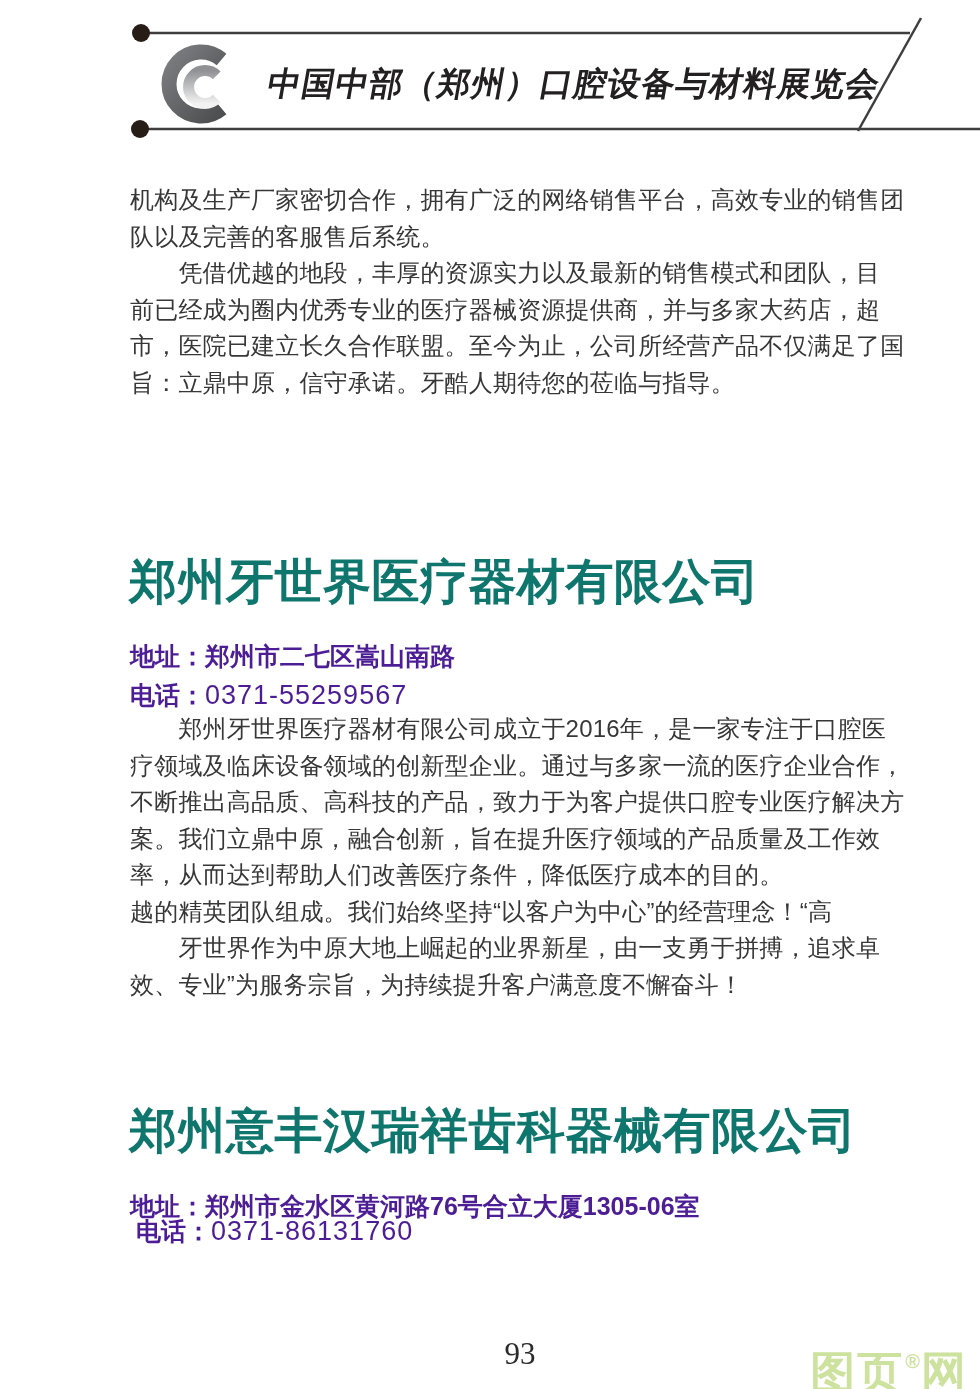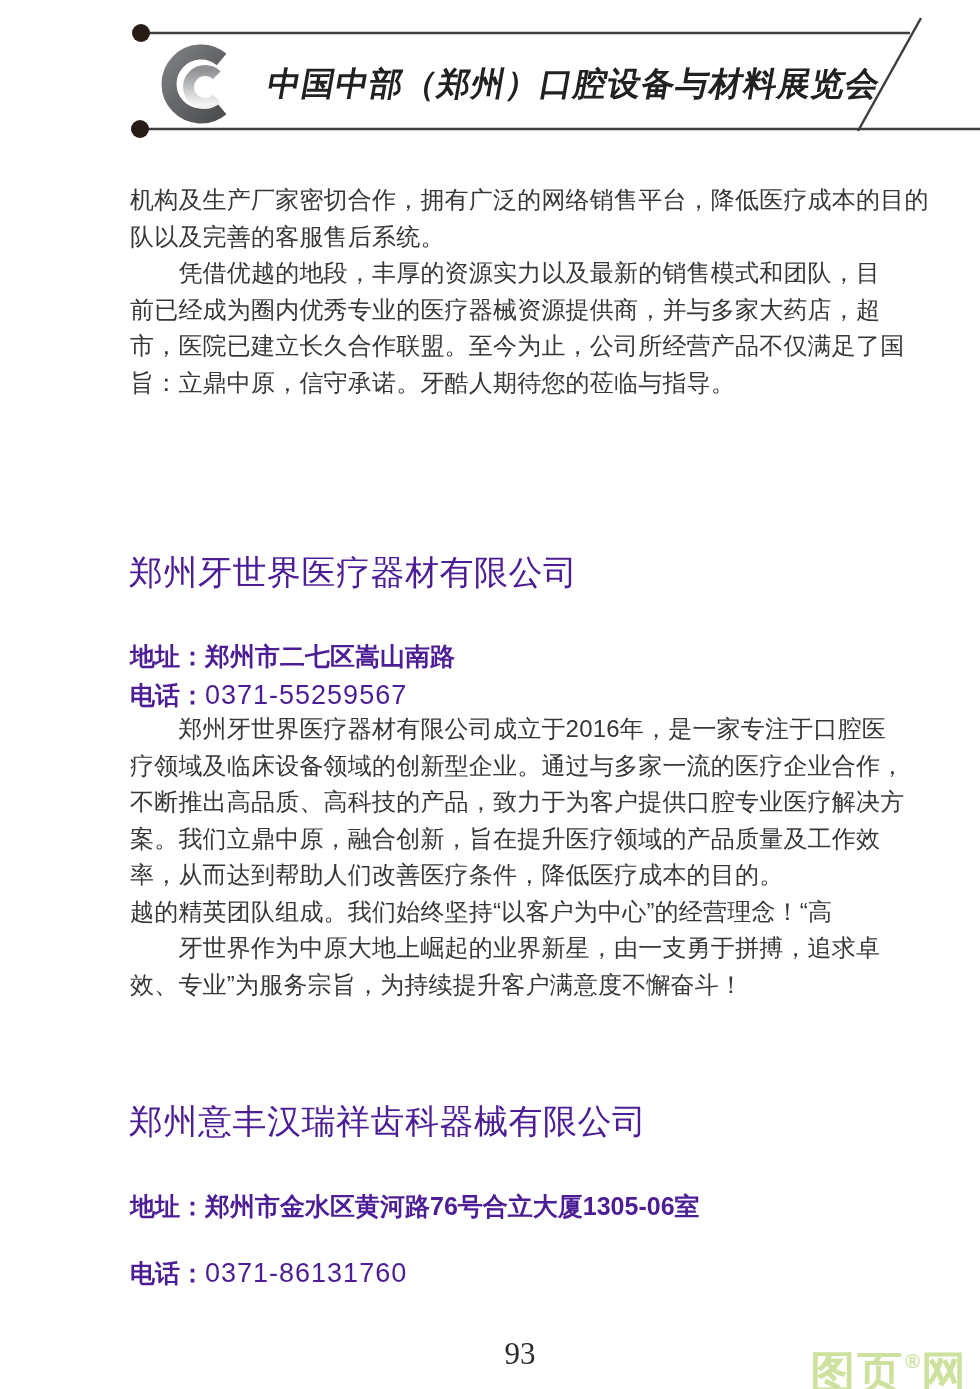--- a/index.html
+++ b/index.html
@@ -21,34 +21,34 @@
   .textblock { position:absolute; left:130px; width:800px; }
   .textblock .line {
     font-size:24px; line-height:36.5px; color:#373737;
     letter-spacing:0.2px; white-space:nowrap;
   }
   #intro-block { top:182px; }
   #desc-block  { top:711px; }
 
   .company-name {
     position:absolute; left:129px;
-    font-size:34px; font-weight:400; color:#4c1d95;
+    font-size:48px; font-weight:700; color:#0f766e;
     letter-spacing:0.5px; white-space:nowrap;
   }
   #company1-name { top:550px; }
   #company2-name { top:1099px;text-align:center; }
 
   .contact {
     position:absolute; left:130px; white-space:nowrap; color:#4c1d95;
     font-size:25px; line-height:30px;
   }
   #company1-address { top:641px; }
   #company1-phone   { top:680px; }
   #company2-address { top:1191px; }
-  #company2-phone   { top:1258px; }
+  #company2-phone   { top:1216px;margin-left:6px; }
   .contact .lbl { font-weight:700; }
   .contact .val { font-weight:700; }
   .contact .num { font-weight:400; font-size:27px; letter-spacing:1px; }
 
   
   .pagenum {
     position:absolute; left:0; right:0; top:1336px;
     text-align:center; padding-left:60px;
     font-family:"Liberation Serif", serif;
     font-size:31px; color:#2b2b2b;
@@ -85,21 +85,21 @@
     <circle cx="140" cy="129" r="9" fill="#281c16"></circle>
     <line x1="921" y1="18" x2="858" y2="131" stroke="#3e3e3e" stroke-width="2.5"></line>
     <g>
       <path d="M 221.6 59.5 A 32 32 0 1 0 221.6 108.5" fill="none" stroke="url(#gOuter)" stroke-width="15"></path>
       <path d="M 216.7 75.3 A 16.5 16.5 0 1 0 216.7 98.7" fill="none" stroke="url(#gInner)" stroke-width="11"></path>
     </g>
   </svg>
   <div class="header-title">中国中部（郑州）口腔设备与材料展览会</div>
 
   <div id="intro-block" class="textblock">
-      <div class="line">机构及生产厂家密切合作，拥有广泛的网络销售平台，降低医疗成本的目的</div>
+      <div class="line">机构及生产厂家密切合作，拥有广泛的网络销售平台，高效专业的销售团</div>
       <div class="line">队以及完善的客服售后系统。</div>
       <div class="line">　　凭借优越的地段，丰厚的资源实力以及最新的销售模式和团队，目</div>
       <div class="line">前已经成为圈内优秀专业的医疗器械资源提供商，并与多家大药店，超</div>
       <div class="line">市，医院已建立长久合作联盟。至今为止，公司所经营产品不仅满足了国</div>
       <div class="line">旨：立鼎中原，信守承诺。牙酷人期待您的莅临与指导。</div>
     </div>
 
   <div id="company1-name" class="company-name">郑州牙世界医疗器材有限公司</div>
 
   <div id="company1-address" class="contact">

